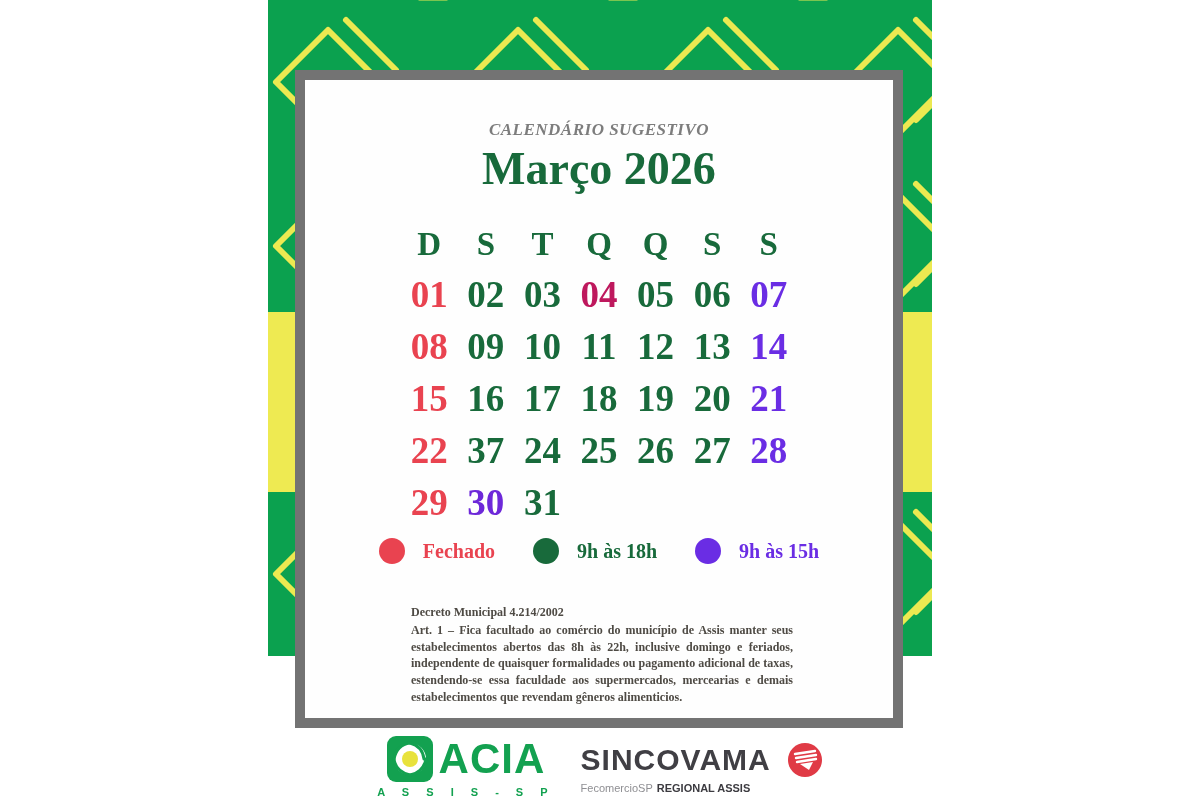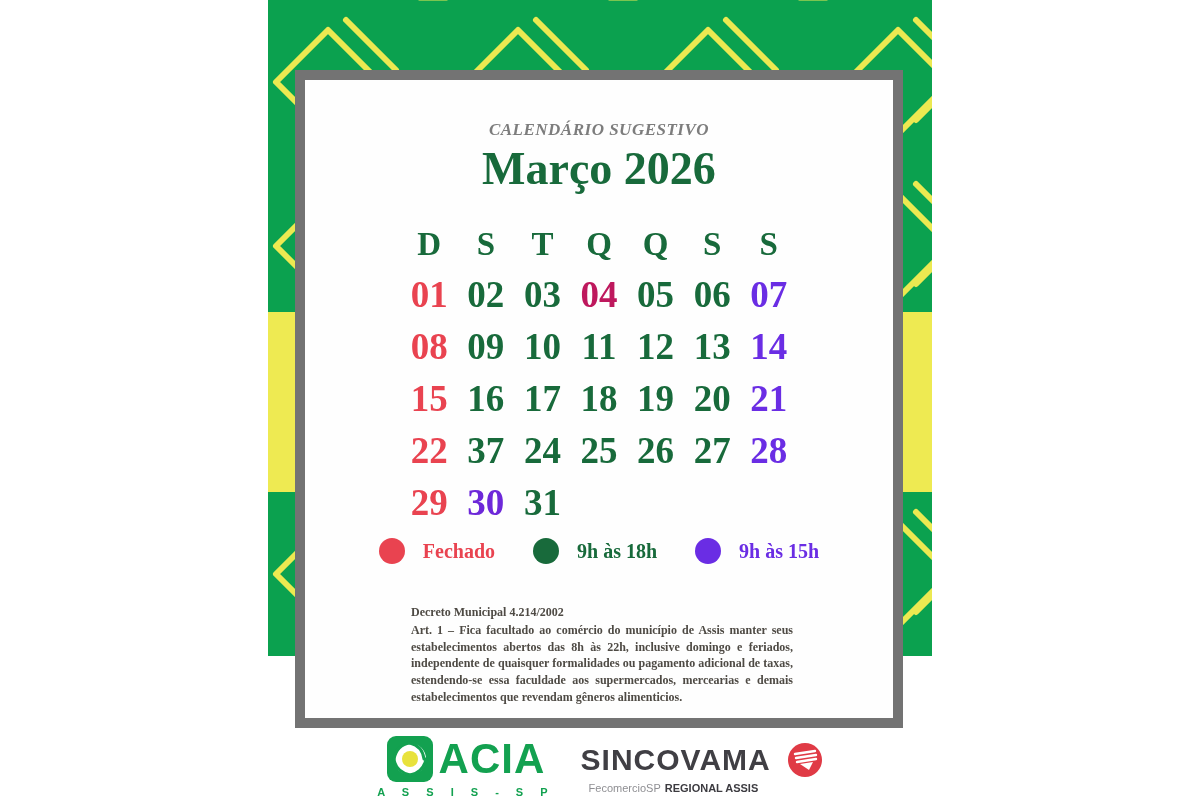--- a/index.html
+++ b/index.html
@@ -66,21 +66,21 @@
     display:flex;justify-content:center;align-items:flex-start;gap:26px;
     font-family:"Liberation Sans", sans-serif;
   }
   .acia{display:flex;flex-direction:column;align-items:center;justify-content:flex-end;}
   .acia-row{display:flex;align-items:center;gap:6px;}
   .acia-name{font-size:42px;font-weight:bold;color:#13a150;letter-spacing:1px;line-height:1;}
   .acia-sub{font-size:11px;font-weight:bold;color:#13a150;letter-spacing:7px;margin-top:4px;}
   .sinco{display:flex;flex-direction:column;align-items:flex-start;margin-top:6px;}
   .sinco-row{display:flex;align-items:center;gap:16px;}
   .sinco-name{font-size:30px;font-weight:bold;color:#403f44;letter-spacing:1px;line-height:1;}
-  .sinco-sub{font-size:11px;margin-top:4px;margin-left:8px;}
+  .sinco-sub{font-size:11px;margin-top:4px;margin-left:0;}
   .sinco-sub .light{color:#8f8f93;}
   .sinco-sub .bold{color:#3c3b40;font-weight:bold;margin-left:4px;}
 </style>
 </head>
 <body>
 
 <div class="bg-green">
   <svg width="664" height="656">
     <defs>
       <pattern id="bagpat" width="190" height="164" patternUnits="userSpaceOnUse">

